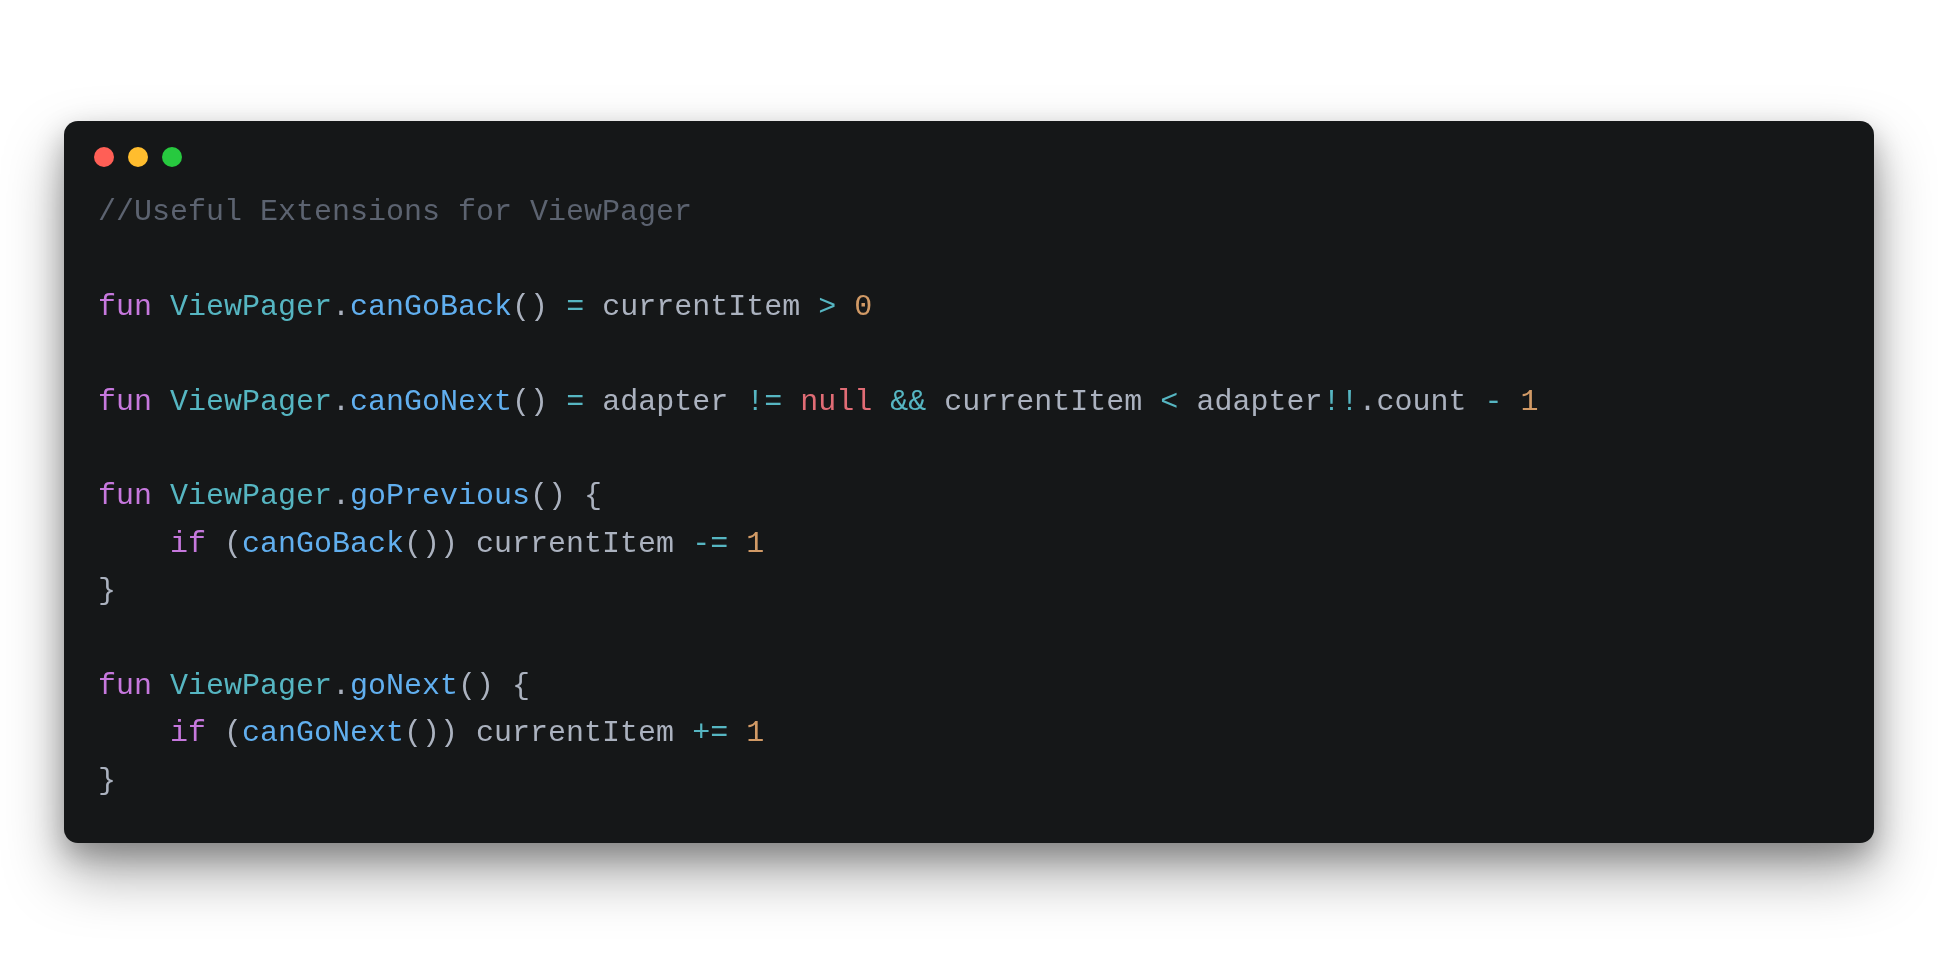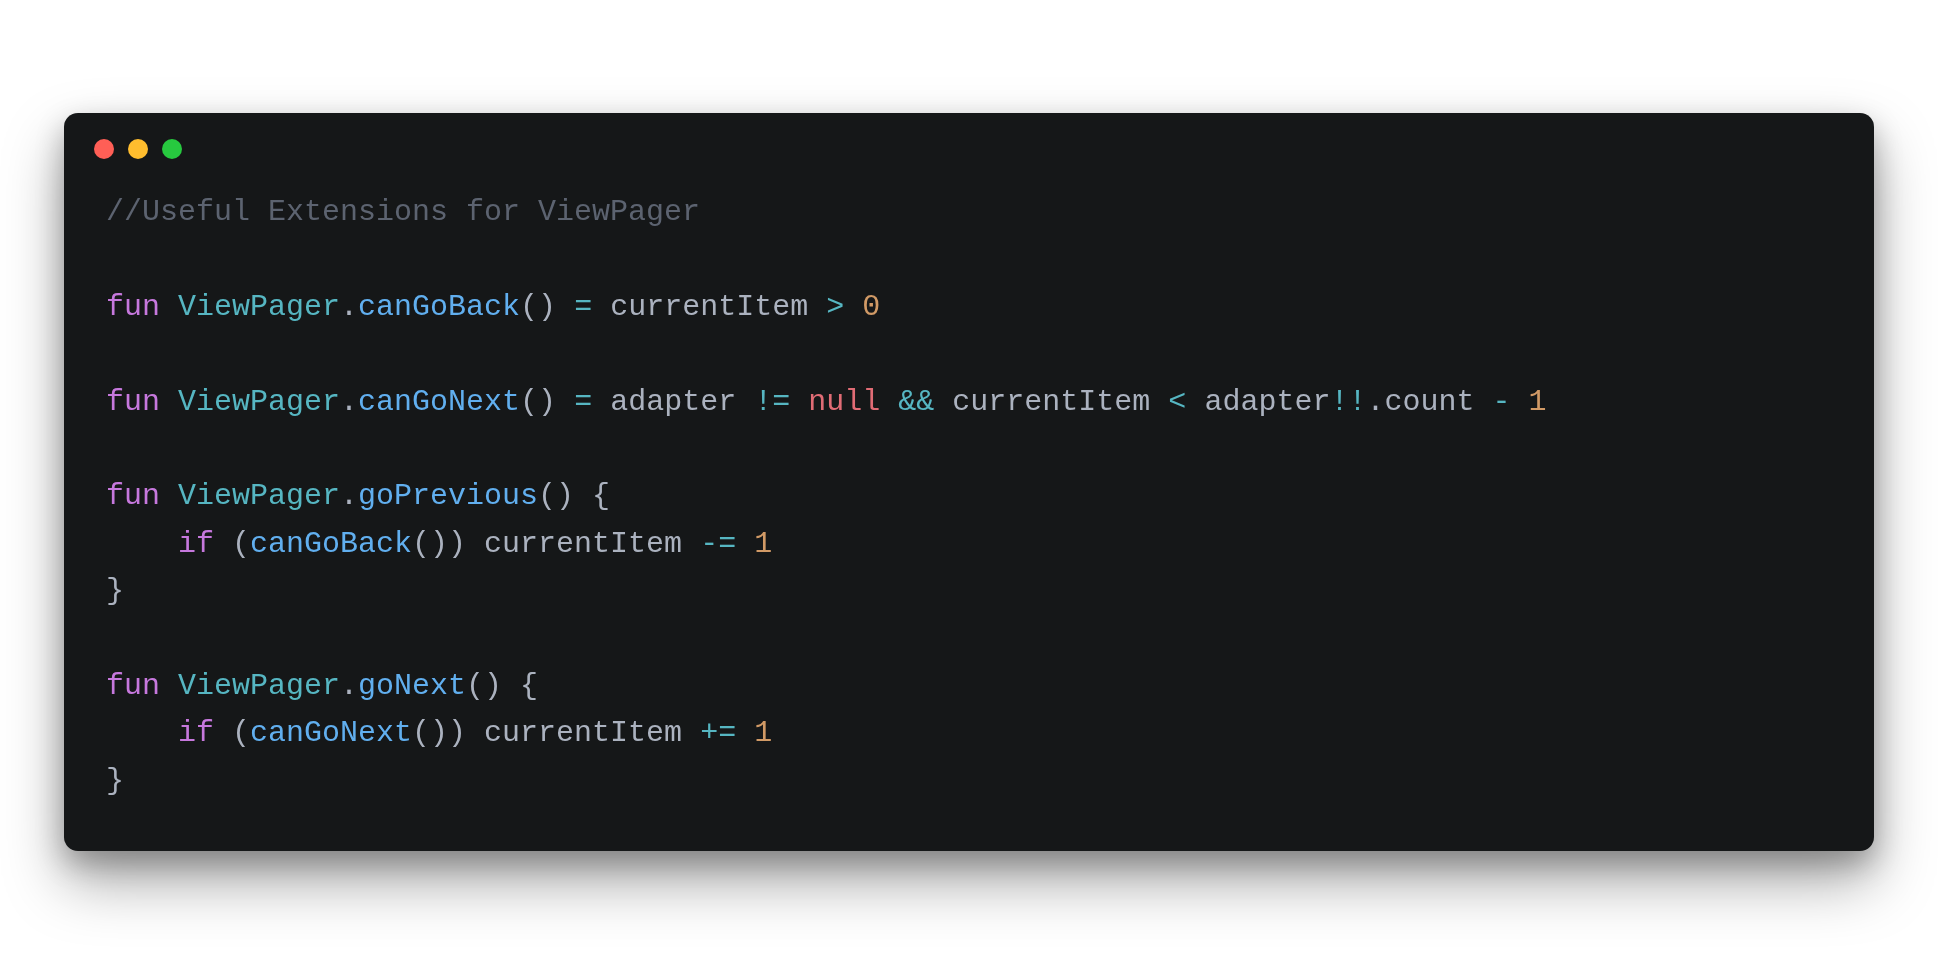--- a/index.html
+++ b/index.html
@@ -39,21 +39,21 @@
     width: 20px;
     height: 20px;
     border-radius: 50%;
     display: inline-block;
   }
   .dot-red    { background: #ff5f56; }
   .dot-yellow { background: #ffbd2e; }
   .dot-green  { background: #27c93f; }
 
   pre.code {
-    margin: 8px;
+    margin: 0;
     padding: 4px 34px 10px 34px;
     font-size: 30px;
     line-height: 1.58;
     white-space: pre;
     color: #d6d9dc;
     font-family: inherit;
   }
 
   
   .tok-comment { color: #5c6370; }

